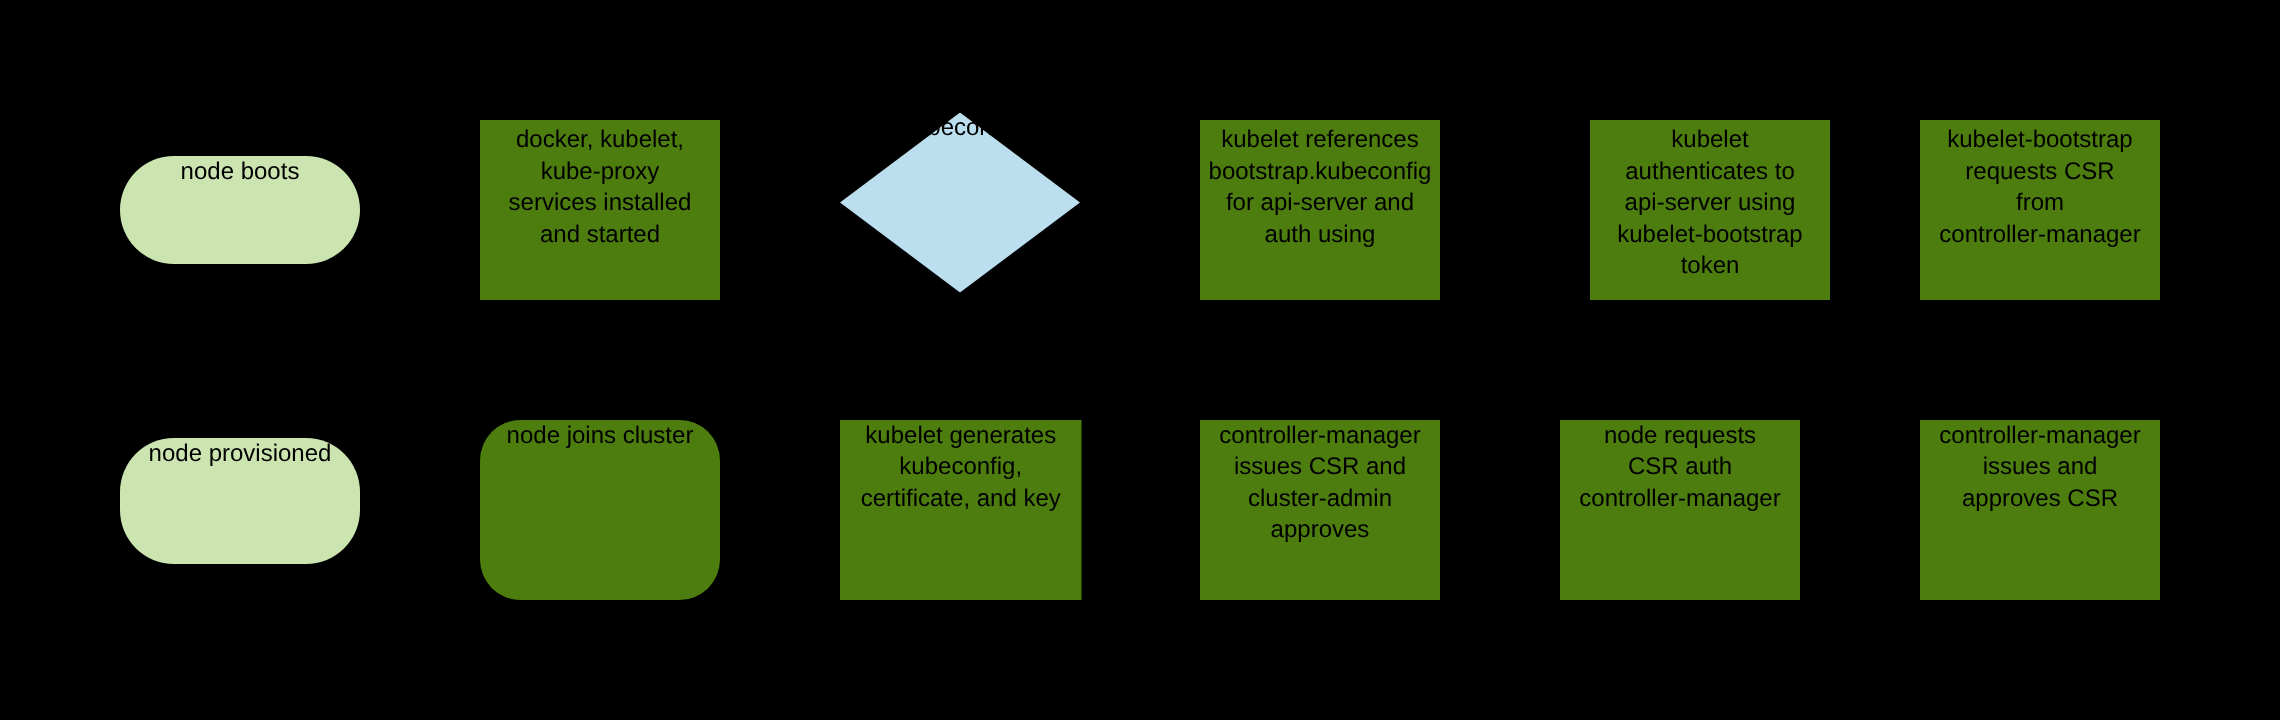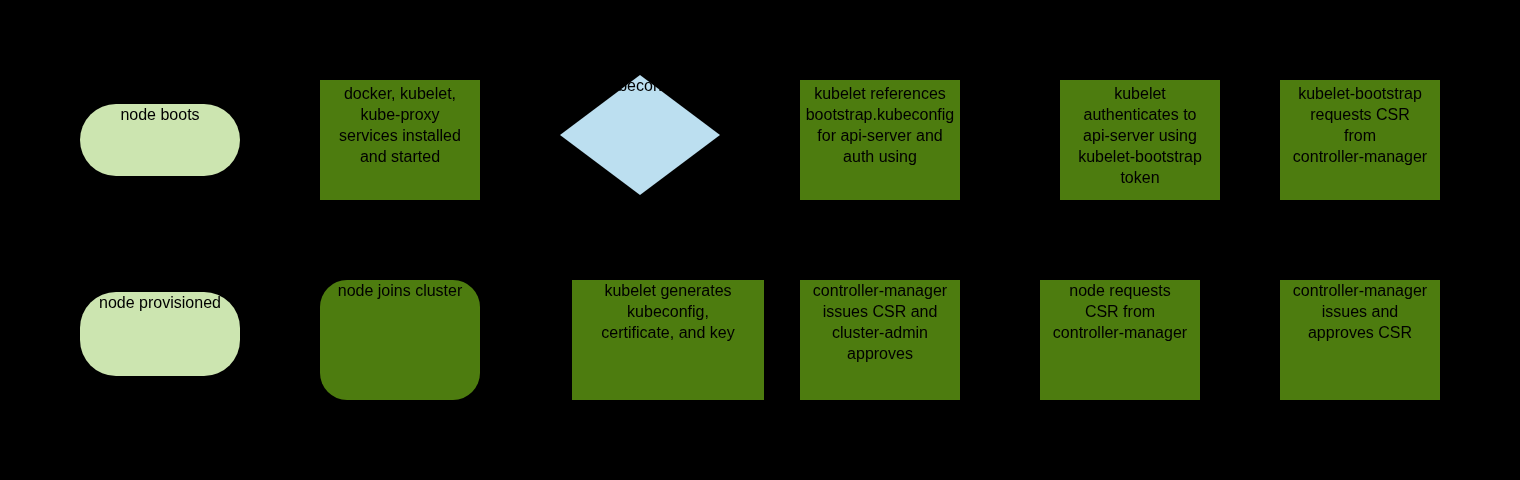--- a/index.html
+++ b/index.html
@@ -116,36 +116,36 @@
   </div>
 
   <div class="node shape-terminator" style="left:80px; top:292px; width:160px; height:84px;">
     <span class="label">node provisioned</span>
   </div>
 
   <div class="node shape-box" style="left:320px; top:280px; width:160px; height:120px;border-radius:27px;">
     <span class="label">node joins cluster</span>
   </div>
 
-  <div class="node shape-box" style="left:572px; top:280px; width:192px; height:120px;">
+  <div class="node shape-box" style="left:560px; top:280px; width:161px; height:120px;">
     <span class="label">kubelet generates
 kubeconfig,
 certificate, and key</span>
   </div>
 
   <div class="node shape-box" style="left:800px; top:280px; width:160px; height:120px;">
     <span class="label">controller-manager
 issues CSR and
 cluster-admin
 approves</span>
   </div>
 
   <div class="node shape-box" style="left:1040px; top:280px; width:160px; height:120px;">
     <span class="label">node requests
-CSR from
+CSR auth
 controller-manager</span>
   </div>
 
   <div class="node shape-box" style="left:1280px; top:280px; width:160px; height:120px;">
     <span class="label">controller-manager
 issues and
 approves CSR</span>
   </div>
 
 </div>

